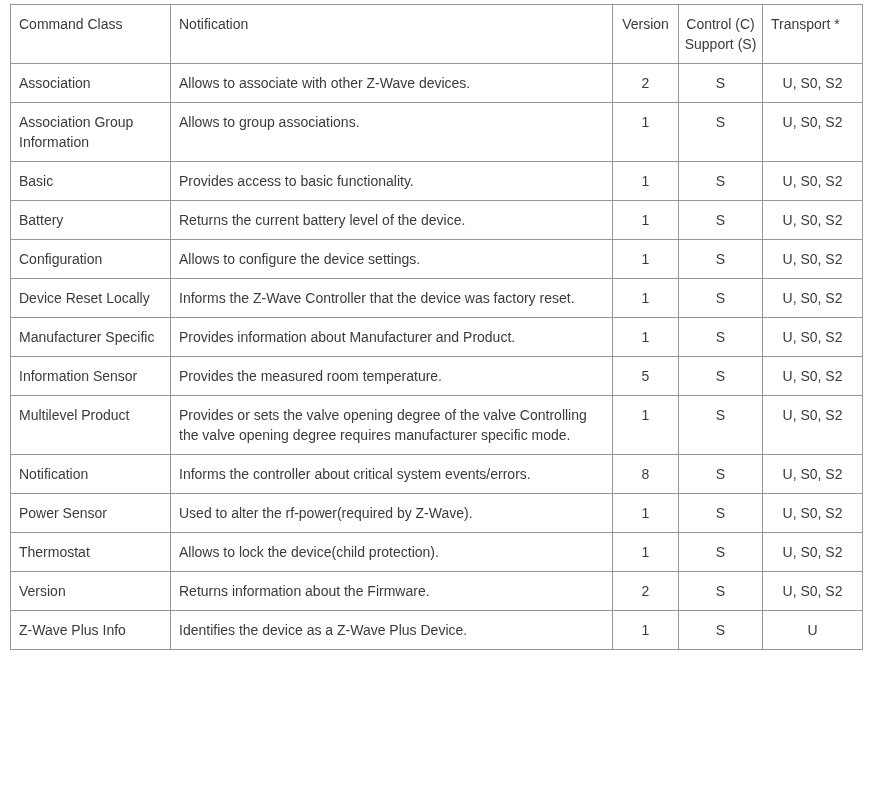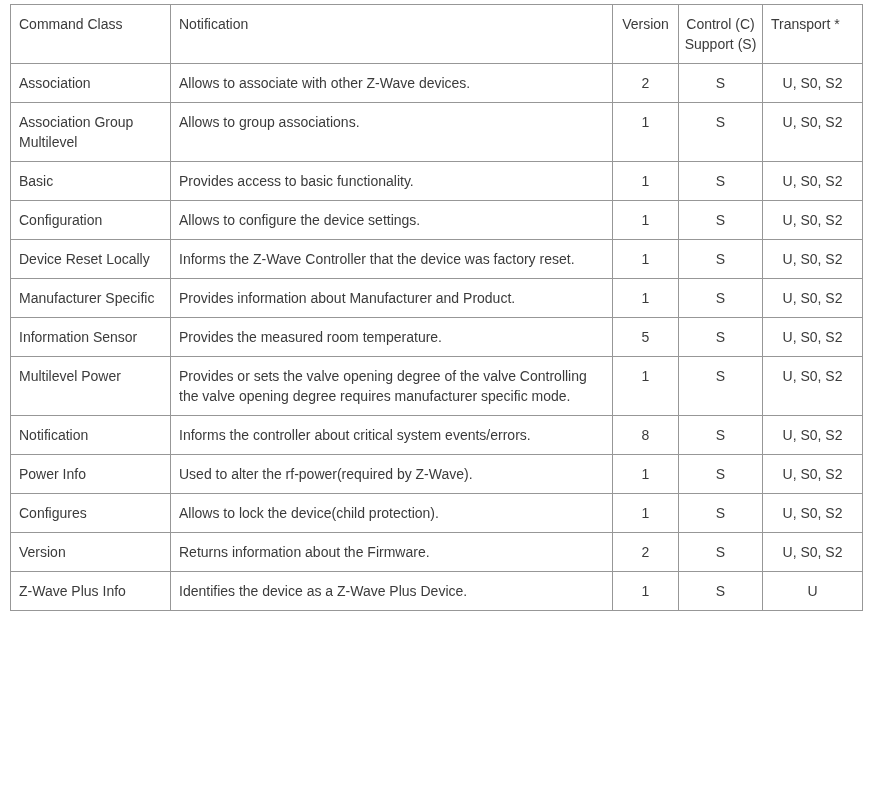--- a/index.html
+++ b/index.html
@@ -58,29 +58,36 @@
     </thead>
     <tbody>
         <tr>
           <td>Association</td>
           <td>Allows to associate with other Z-Wave devices.</td>
           <td class="center">2</td>
           <td class="center">S</td>
           <td class="center">U, S0, S2</td>
         </tr>
         <tr>
-          <td>Association Group Multilevel</td>
+          <td>Association Group Information</td>
           <td>Allows to group associations.</td>
           <td class="center">1</td>
           <td class="center">S</td>
           <td class="center">U, S0, S2</td>
         </tr>
         <tr>
           <td>Basic</td>
           <td>Provides access to basic functionality.</td>
+          <td class="center">1</td>
+          <td class="center">S</td>
+          <td class="center">U, S0, S2</td>
+        </tr>
+        <tr>
+          <td>Battery</td>
+          <td>Returns the current battery level of the device.</td>
           <td class="center">1</td>
           <td class="center">S</td>
           <td class="center">U, S0, S2</td>
         </tr>
         <tr>
           <td>Configuration</td>
           <td>Allows to configure the device settings.</td>
           <td class="center">1</td>
           <td class="center">S</td>
           <td class="center">U, S0, S2</td>
@@ -100,42 +107,42 @@
           <td class="center">U, S0, S2</td>
         </tr>
         <tr>
           <td>Information Sensor</td>
           <td>Provides the measured room temperature.</td>
           <td class="center">5</td>
           <td class="center">S</td>
           <td class="center">U, S0, S2</td>
         </tr>
         <tr>
-          <td>Multilevel Power</td>
+          <td>Multilevel Product</td>
           <td>Provides or sets the valve opening degree of the valve Controlling the valve opening degree requires manufacturer specific mode.</td>
           <td class="center">1</td>
           <td class="center">S</td>
           <td class="center">U, S0, S2</td>
         </tr>
         <tr>
           <td>Notification</td>
           <td>Informs the controller about critical system events/errors.</td>
           <td class="center">8</td>
           <td class="center">S</td>
           <td class="center">U, S0, S2</td>
         </tr>
         <tr>
-          <td>Power Info</td>
+          <td>Power Sensor</td>
           <td>Used to alter the rf-power(required by Z-Wave).</td>
           <td class="center">1</td>
           <td class="center">S</td>
           <td class="center">U, S0, S2</td>
         </tr>
         <tr>
-          <td>Configures</td>
+          <td>Thermostat</td>
           <td>Allows to lock the device(child protection).</td>
           <td class="center">1</td>
           <td class="center">S</td>
           <td class="center">U, S0, S2</td>
         </tr>
         <tr>
           <td>Version</td>
           <td>Returns information about the Firmware.</td>
           <td class="center">2</td>
           <td class="center">S</td>

